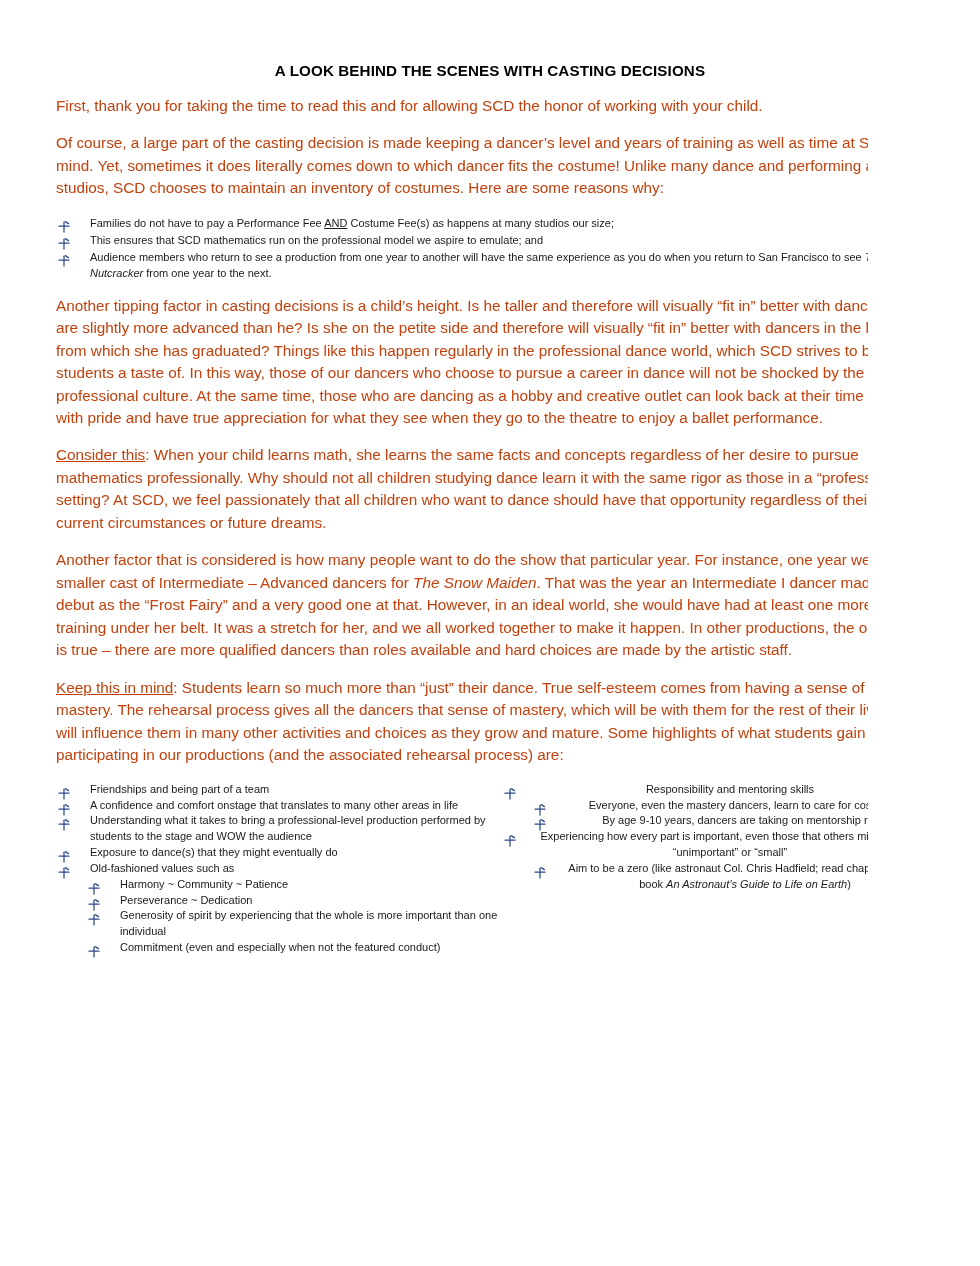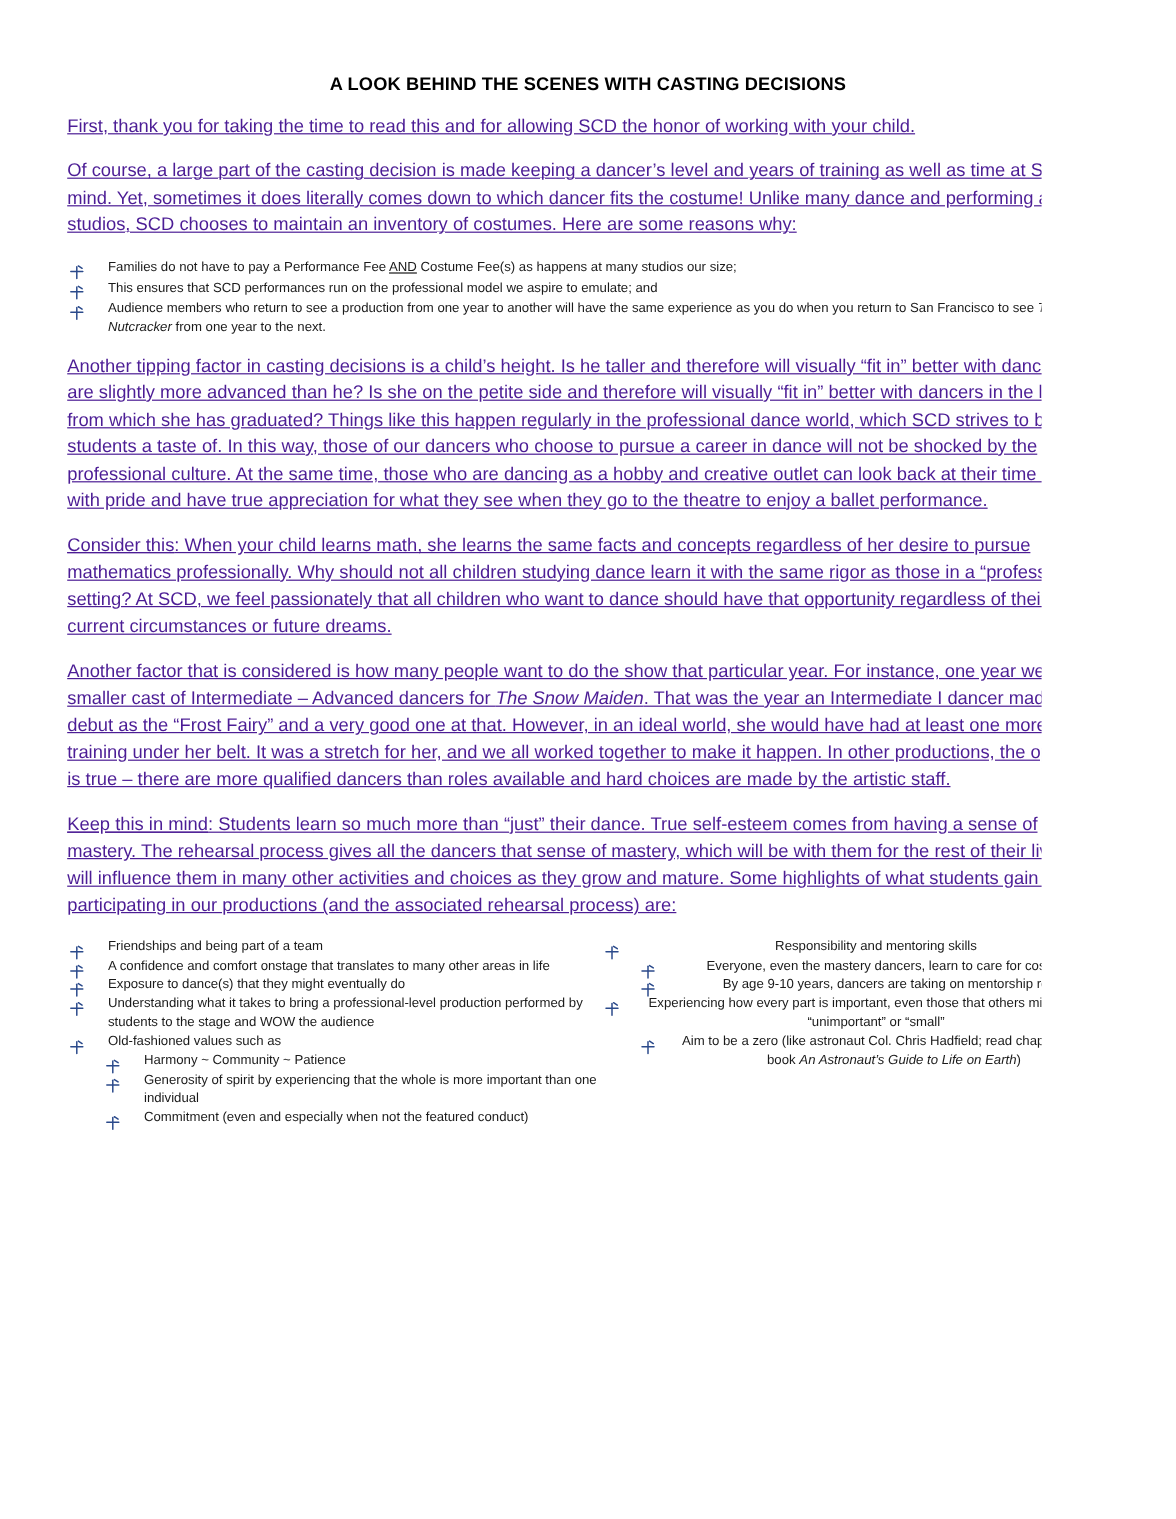--- a/index.html
+++ b/index.html
@@ -35,22 +35,21 @@
     font-size: 15.2px;
     letter-spacing: 0.1px;
     margin: 0 0 16px 0;
     color: #000;
   }
   p.para {
     margin: 0 0 15px 0;
     font-size: 15.3px;
     line-height: 1.47;
     text-align: left;
-    color: #4c1d95;
-    text-decoration: underline;
+    color: #c2410c;
   }
   .u { text-decoration: underline; }
   .i { font-style: italic; }
 
   
   ul.blist {
     list-style: none;
     margin: 0 0 13px 0;
     padding: 0;
   }
@@ -116,21 +115,21 @@
       <li>
         <span class="bullet-icon">
           <svg width="16" height="16" viewBox="0 0 16 16">
               <g stroke="#2b4a8b" stroke-width="1.25" fill="none" stroke-linecap="round">
                 <line x1="8" y1="3.2" x2="8" y2="13"></line>
                 <line x1="3" y1="7.2" x2="13" y2="7.2"></line>
                 <line x1="9.3" y1="2.6" x2="12.4" y2="4.6"></line>
               </g>
             </svg>
         </span>
-        <span>This ensures that SCD performances run on the professional model we aspire to emulate; and</span>
+        <span>This ensures that SCD mathematics run on the professional model we aspire to emulate; and</span>
       </li>
       <li>
         <span class="bullet-icon">
           <svg width="16" height="16" viewBox="0 0 16 16">
               <g stroke="#2b4a8b" stroke-width="1.25" fill="none" stroke-linecap="round">
                 <line x1="8" y1="3.2" x2="8" y2="13"></line>
                 <line x1="3" y1="7.2" x2="13" y2="7.2"></line>
                 <line x1="9.3" y1="2.6" x2="12.4" y2="4.6"></line>
               </g>
             </svg>
@@ -172,51 +171,61 @@
             <span>A confidence and comfort onstage that translates to many other areas in life</span>
           </li>
           <li>
             <span class="bullet-icon"><svg width="16" height="16" viewBox="0 0 16 16">
                   <g stroke="#2b4a8b" stroke-width="1.25" fill="none" stroke-linecap="round">
                     <line x1="8" y1="3.2" x2="8" y2="13"></line>
                     <line x1="3" y1="7.2" x2="13" y2="7.2"></line>
                     <line x1="9.3" y1="2.6" x2="12.4" y2="4.6"></line>
                   </g>
                 </svg></span>
+            <span>Understanding what it takes to bring a professional-level production performed by students to the stage and WOW the audience</span>
+          </li>
+          <li>
+            <span class="bullet-icon"><svg width="16" height="16" viewBox="0 0 16 16">
+                  <g stroke="#2b4a8b" stroke-width="1.25" fill="none" stroke-linecap="round">
+                    <line x1="8" y1="3.2" x2="8" y2="13"></line>
+                    <line x1="3" y1="7.2" x2="13" y2="7.2"></line>
+                    <line x1="9.3" y1="2.6" x2="12.4" y2="4.6"></line>
+                  </g>
+                </svg></span>
             <span>Exposure to dance(s) that they might eventually do</span>
           </li>
           <li>
             <span class="bullet-icon"><svg width="16" height="16" viewBox="0 0 16 16">
                   <g stroke="#2b4a8b" stroke-width="1.25" fill="none" stroke-linecap="round">
                     <line x1="8" y1="3.2" x2="8" y2="13"></line>
                     <line x1="3" y1="7.2" x2="13" y2="7.2"></line>
                     <line x1="9.3" y1="2.6" x2="12.4" y2="4.6"></line>
                   </g>
                 </svg></span>
-            <span>Understanding what it takes to bring a professional-level production performed by students to the stage and WOW the audience</span>
-          </li>
-          <li>
-            <span class="bullet-icon"><svg width="16" height="16" viewBox="0 0 16 16">
-                  <g stroke="#2b4a8b" stroke-width="1.25" fill="none" stroke-linecap="round">
-                    <line x1="8" y1="3.2" x2="8" y2="13"></line>
-                    <line x1="3" y1="7.2" x2="13" y2="7.2"></line>
-                    <line x1="9.3" y1="2.6" x2="12.4" y2="4.6"></line>
-                  </g>
-                </svg></span>
             <span>Old-fashioned values such as</span>
           </li>
           <li class="lvl2">
             <span class="bullet-icon"><svg width="16" height="16" viewBox="0 0 16 16">
                   <g stroke="#2b4a8b" stroke-width="1.25" fill="none" stroke-linecap="round">
                     <line x1="8" y1="3.2" x2="8" y2="13"></line>
                     <line x1="3" y1="7.2" x2="13" y2="7.2"></line>
                     <line x1="9.3" y1="2.6" x2="12.4" y2="4.6"></line>
                   </g>
                 </svg></span>
             <span>Harmony  ~  Community  ~  Patience</span>
+          </li>
+          <li class="lvl2">
+            <span class="bullet-icon"><svg width="16" height="16" viewBox="0 0 16 16">
+                  <g stroke="#2b4a8b" stroke-width="1.25" fill="none" stroke-linecap="round">
+                    <line x1="8" y1="3.2" x2="8" y2="13"></line>
+                    <line x1="3" y1="7.2" x2="13" y2="7.2"></line>
+                    <line x1="9.3" y1="2.6" x2="12.4" y2="4.6"></line>
+                  </g>
+                </svg></span>
+            <span>Perseverance  ~  Dedication</span>
           </li>
           <li class="lvl2">
             <span class="bullet-icon"><svg width="16" height="16" viewBox="0 0 16 16">
                   <g stroke="#2b4a8b" stroke-width="1.25" fill="none" stroke-linecap="round">
                     <line x1="8" y1="3.2" x2="8" y2="13"></line>
                     <line x1="3" y1="7.2" x2="13" y2="7.2"></line>
                     <line x1="9.3" y1="2.6" x2="12.4" y2="4.6"></line>
                   </g>
                 </svg></span>
             <span>Generosity of spirit by experiencing that the whole is more important than one individual</span>

